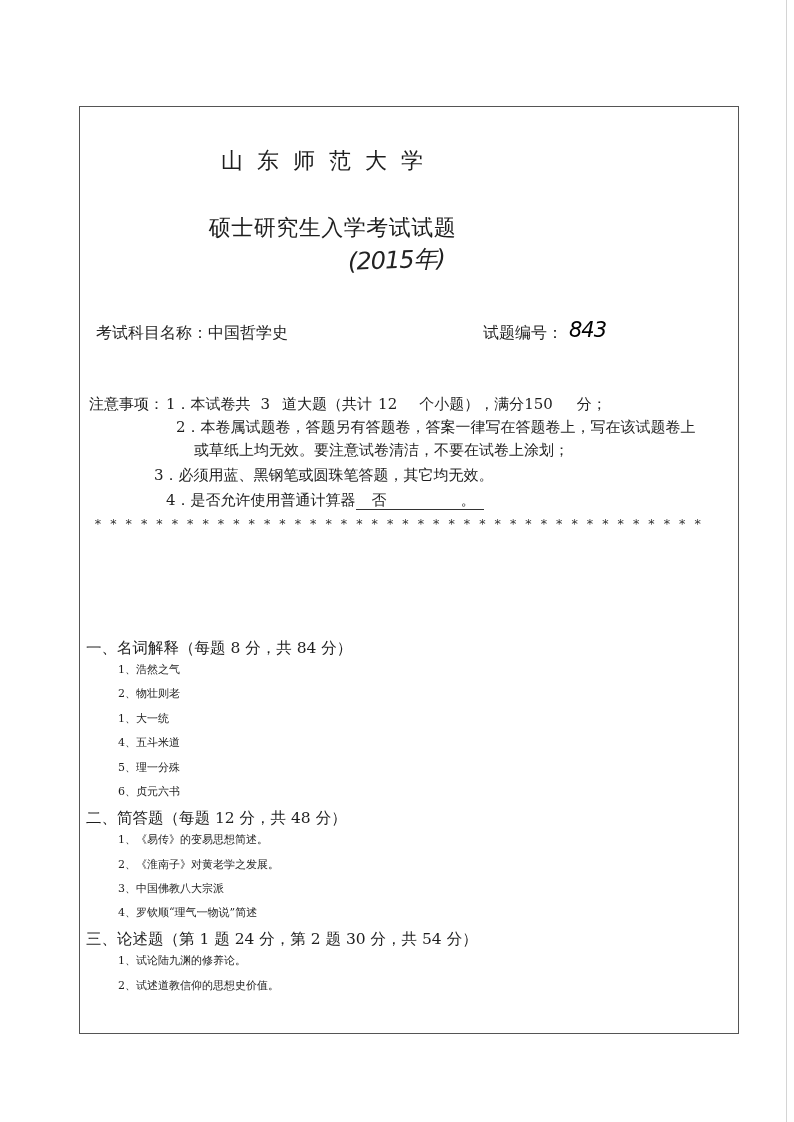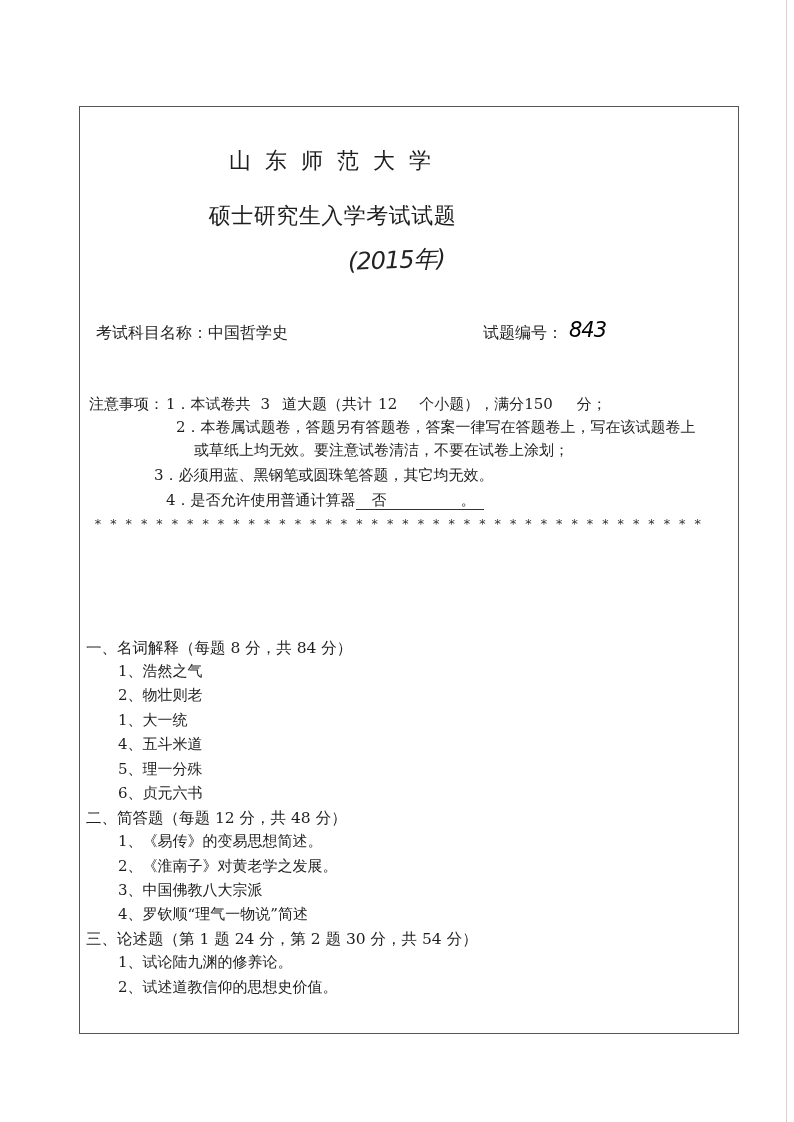--- a/index.html
+++ b/index.html
@@ -28,29 +28,29 @@
       left: 79px;
       top: 106px;
       width: 660px;
       height: 928px;
       border: 1.5px solid #555555;
       box-sizing: border-box;
     }
     .abs { position: absolute; white-space: nowrap; }
 
     .school {
-      left: 8px; width: 636px; top: 146px;
+      left: 0; width: 636px; top: 146px;
       text-align: center;
       font-size: 22px;
       letter-spacing: 14px;
       padding-left: 22px;
       box-sizing: border-box;
     }
     .exam-title {
-      left: 0; width: 665px; top: 201px;
+      left: 0; width: 665px; top: 213px;
       text-align: center;
       font-size: 22px;
       letter-spacing: 0.5px;
     }
     .year {
       left: 348px; top: 244px;
       font-family: "DejaVu Sans", sans-serif;
       font-style: italic;
       font-size: 24px;
       color: #222;
@@ -106,21 +106,21 @@
       font-family: "DejaVu Sans Mono", "Liberation Mono", monospace;
       font-size: 13px;
       letter-spacing: 7.55px;
       color: #333;
     }
 
     .section {
       font-size: 15.5px;
     }
     .sec-1 { left: 86px; top: 638px; }
-    .item { left: 118px; font-size: 15px; }
+    .item { left: 118px; font-size: 11px; }
     .s1-i1 { top: 662px; }
     .s1-i2 { top: 686px; }
     .s1-i3 { top: 711px; }
     .s1-i4 { top: 735px; }
     .s1-i5 { top: 760px; }
     .s1-i6 { top: 784px; }
     .sec-2 { left: 86px; top: 808px; }
     .s2-i1 { top: 832px; }
     .s2-i2 { top: 857px; }
     .s2-i3 { top: 881px; }

